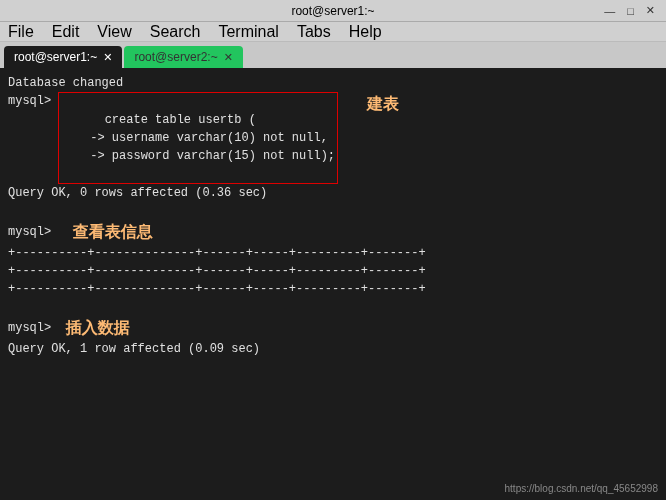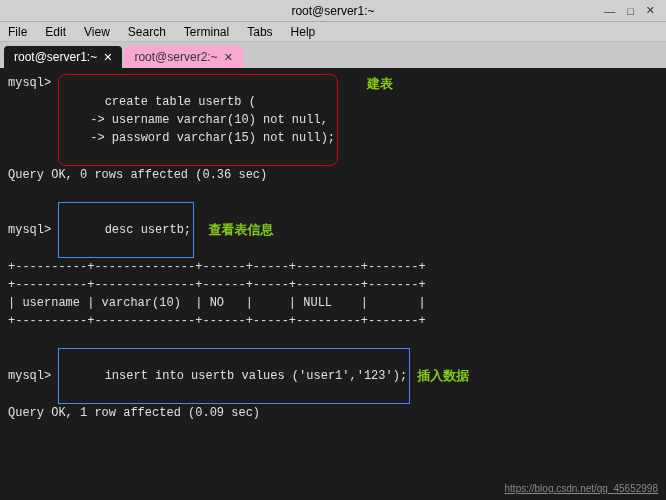--- a/index.html
+++ b/index.html
@@ -46,21 +46,21 @@
     .menu-bar {
       background: #d0d0d0;
       height: 20px;
       display: flex;
       align-items: center;
       padding: 0 4px;
       gap: 10px;
       border-bottom: 1px solid #bbb;
     }
     .menu-item {
-      font-size: 12px;
+      font-size: 16px;
       font-family: Arial, sans-serif;
       color: #000;
       cursor: pointer;
       padding: 1px 4px;
     }
 
     
     .tab-bar {
       background: #c8c8c8;
       height: 26px;
@@ -78,21 +78,21 @@
       font-family: Arial, sans-serif;
       cursor: pointer;
       border-radius: 4px 4px 0 0;
       gap: 6px;
     }
     .tab.active {
       background: #1c1c1c;
       color: #fff;
     }
     .tab.inactive {
-      background: #f9a8d4;
+      background: #22c55e;
       color: #333;
     }
     .tab-close {
       font-size: 11px;
       color: inherit;
       cursor: pointer;
     }
 
     
     .terminal {
@@ -106,38 +106,37 @@
       line-height: 1.5;
     }
 
     .line {
       white-space: pre;
       font-family: 'Courier New', Courier, monospace;
     }
 
     .annotation {
       font-family: 'SimHei', 'Microsoft YaHei', Arial, sans-serif;
-      font-size: 13px;
+      font-size: 16px;
       font-weight: bold;
-      color: #84cc16;
+      color: #fdba74;
       display: inline;
     }
 
     .prompt { color: #e0e0e0; }
     .cmd { color: #e0e0e0; }
 
     
     .watermark {
       position: absolute;
       bottom: 4px;
       right: 8px;
       font-size: 10px;
       color: #888;
       font-family: Arial, sans-serif;
-      text-decoration: underline;
     }
 
     .red-box-wrapper {
       display: inline-block;
       border: 1.5px solid #dd0000;
       padding: 0px 2px;
       margin: 0;
     }
     .blue-box-wrapper {
       display: inline-block;
@@ -174,54 +173,48 @@
     <span class="tab-close">✕</span>
   </div>
   <div class="tab inactive">
     <span>root@server2:~</span>
     <span class="tab-close">✕</span>
   </div>
 </div>
 
 <div class="terminal">
 
+  <div class="line">Database changed</div>
 
   <div class="line" style="display:flex;align-items:flex-start;">
     <span style="white-space:pre;">mysql&gt; </span>
-    <span class="red-box-wrapper" style="display:inline-block;border-radius:8px;">
+    <span class="red-box-wrapper" style="display:inline-block;">
       <span style="white-space:pre;">create table usertb (
     -&gt; username varchar(10) not null,
     -&gt; password varchar(15) not null);</span>
     </span>
     <span style="white-space:pre;">    </span>
     <span class="annotation">建表</span>
   </div>
 
   <div class="line">Query OK, 0 rows affected (0.36 sec)</div>
   <div class="line">&nbsp;</div>
 
   <div class="line" style="display:flex;align-items:center;">
     <span style="white-space:pre;">mysql&gt; </span>
-    <span class="blue-box-wrapper">
-      <span style="white-space:pre;">desc usertb;</span>
-    </span>
     <span style="white-space:pre;">  </span>
     <span class="annotation">查看表信息</span>
   </div>
 
   <div class="line">+----------+--------------+------+-----+---------+-------+</div>
   <div class="line">+----------+--------------+------+-----+---------+-------+</div>
-  <div class="line">| username | varchar(10)  | NO   |     | NULL    |       |</div>
   <div class="line">+----------+--------------+------+-----+---------+-------+</div>
   <div class="line">&nbsp;</div>
 
   <div class="line" style="display:flex;align-items:center;">
     <span style="white-space:pre;">mysql&gt; </span>
-    <span class="blue-box-wrapper">
-      <span style="white-space:pre;">insert into usertb values ('user1','123');</span>
-    </span>
     <span style="white-space:pre;"> </span>
     <span class="annotation">插入数据</span>
   </div>
   <div class="line">Query OK, 1 row affected (0.09 sec)</div>
 
   <div class="watermark">https://blog.csdn.net/qq_45652998</div>
 </div>
 
 </body></html>

